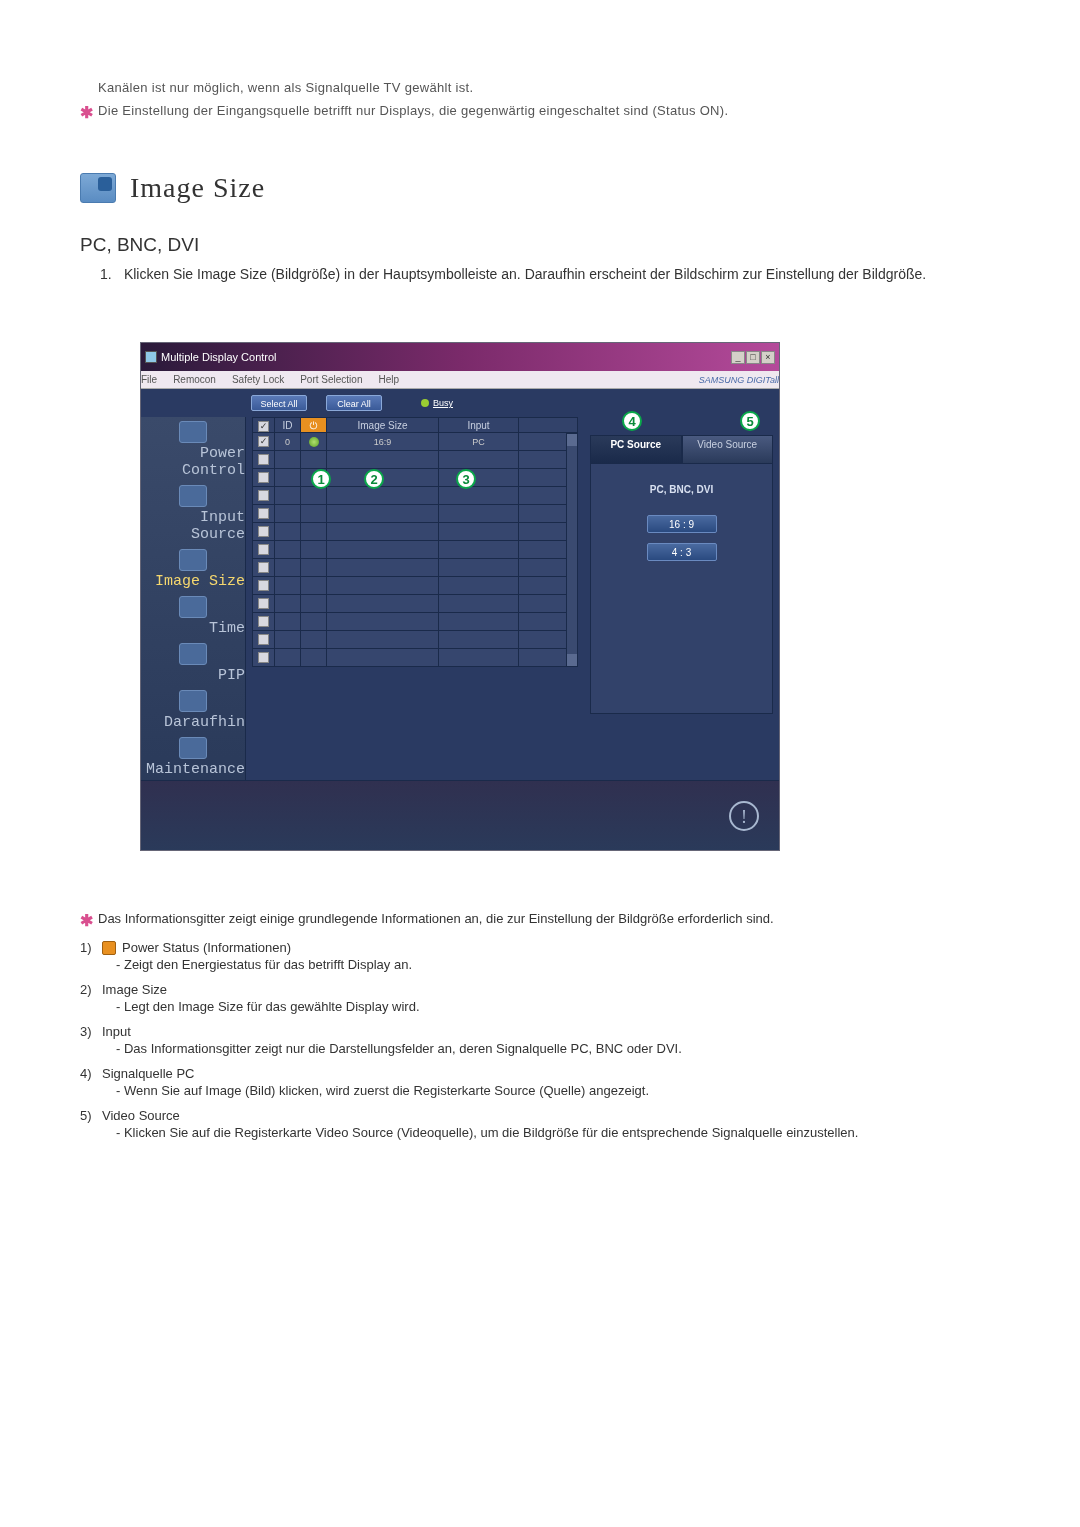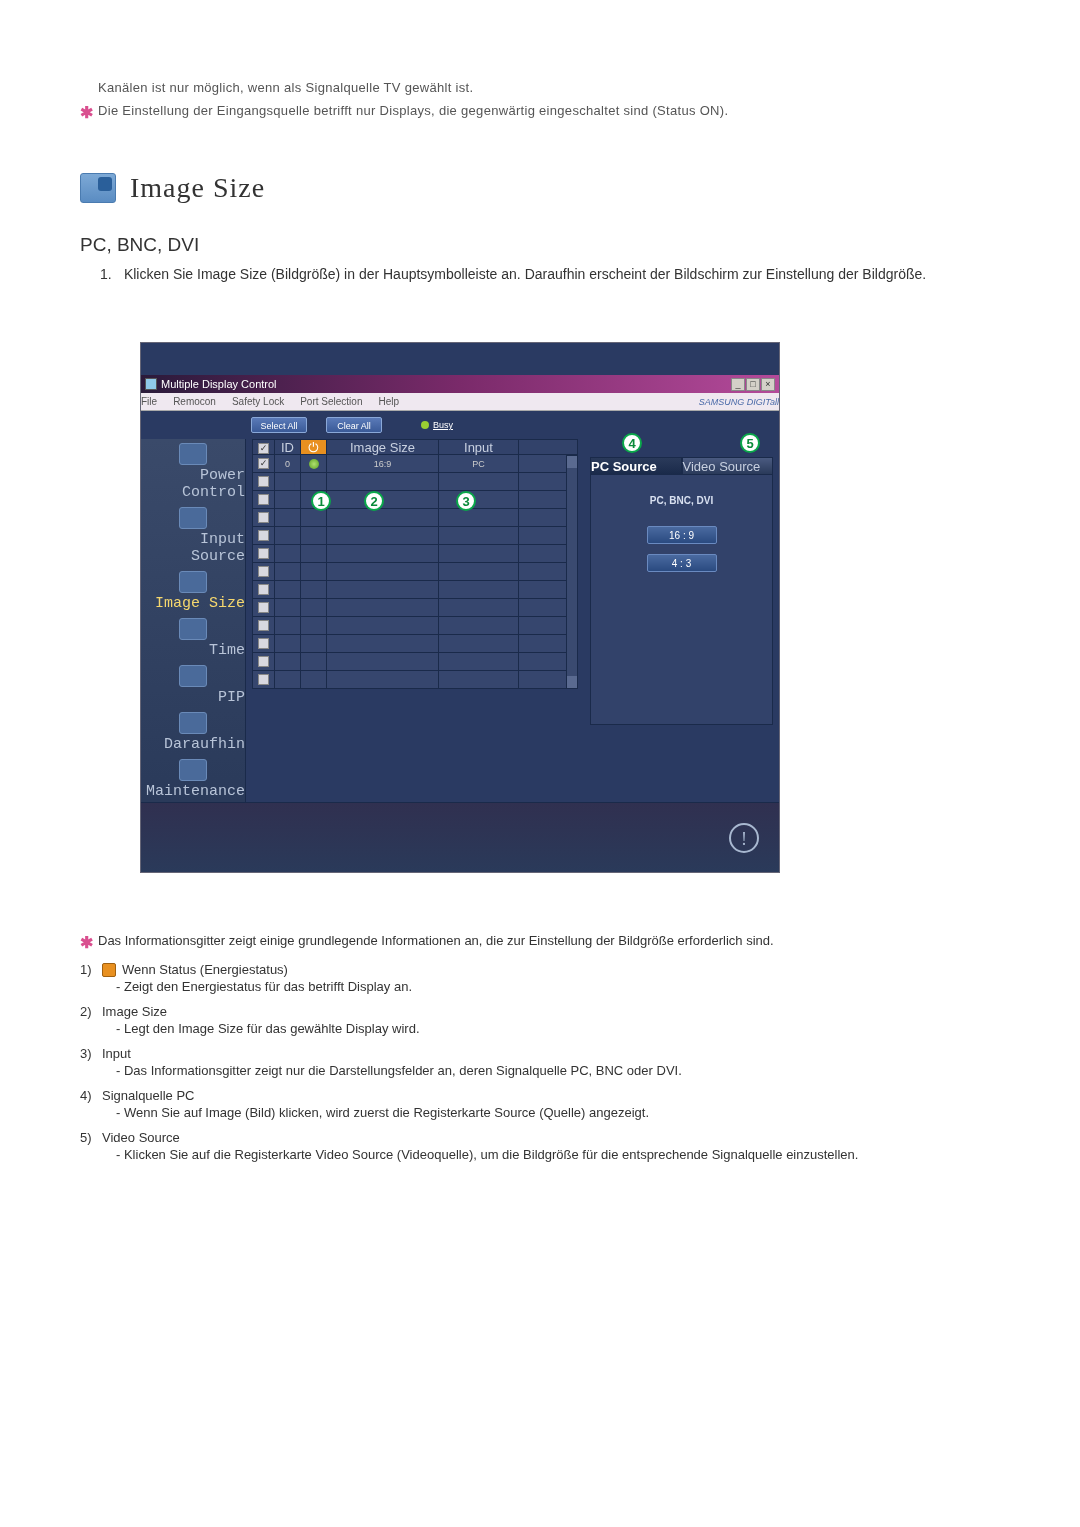--- a/index.html
+++ b/index.html
@@ -79,27 +79,26 @@
   }
   
   .appwin {
     width: 640px;
     border: 1px solid #667;
     background: #2a3a62;
     font-family: Tahoma, sans-serif;
     font-size: 10px;
   }
   .titlebar {
-    height: 18px;
+    height: 28px;
     background: linear-gradient(to right,#2a1a3a,#7a2a6a,#b44a9a);
     color: #fff;
     display: flex;
     align-items: center;
     padding: 0 4px;
-    margin-top: 32px;
   }
   .titlebar .appicon {
     width: 12px; height: 12px;
     background: #8fc9e8;
     margin-right: 4px;
     border: 1px solid #555;
   }
   .titlebar .title { flex: 1; font-size: 11px; }
   .winbtns { display:flex; gap:1px; }
   .winbtn {
@@ -197,21 +196,21 @@
   .thead {
     display: flex;
     background: #32426a;
     height: 16px;
     border: 1px solid #1a2a4a;
   }
   .thead .th {
     border-right: 1px solid #1a2a4a;
     text-align: center;
     color: #c8d0e0;
-    font-size: 13px;
+    font-size: 10px;
     line-height: 16px;
   }
   .th-chk { width: 22px; }
   .th-id  { width: 26px; }
   .th-pw  { width: 26px; }
   .th-size{ width: 112px; }
   .th-input{ width: 80px; }
   .tbody-wrap {
     display: flex;
     border-left: 1px solid #1a2a4a;
@@ -281,23 +280,23 @@
     width: 195px;
     background: #2a3a62;
     padding: 0 6px 6px 6px;
   }
   .tabs {
     display: flex;
     margin-top: 18px;
   }
   .tab {
     flex: 1;
-    height: 18px;
-    font-size: 13px;
-    text-align: left;
+    height: 29px;
+    font-size: 10px;
+    text-align: center;
     line-height: 18px;
     color: #c8d0e0;
     background: linear-gradient(#4a5a80,#2a3a5a);
     border: 1px solid #1a2a4a;
     position: relative;
   }
   .tab.active {
     background: linear-gradient(#2a3a5a,#1a2a4a);
     color: #fff;
     font-weight: bold;
@@ -633,21 +632,21 @@
   <div class="notes2">
     <div class="note-row">
       <div class="pre"><span class="star">✱</span></div>
       <div class="body">Das Informationsgitter zeigt einige grundlegende Informationen an, die zur Einstellung der Bildgröße erforderlich sind.</div>
     </div>
 
     <div class="item-block">
       <div class="item-head">
         <span class="num">1)</span>
         <span class="power-icon"></span>
-        <span>Wenn Status (Energiestatus)</span>
+        <span>Power Status (Informationen)</span>
       </div>
       <div class="item-sub">- Zeigt den Energiestatus für das betrifft Display an.</div>
     </div>
 
     <div class="item-block">
       <div class="item-head">
         <span class="num">2)</span>
         <span>Image Size</span>
       </div>
       <div class="item-sub">- Legt den Image Size für das gewählte Display wird.</div>

